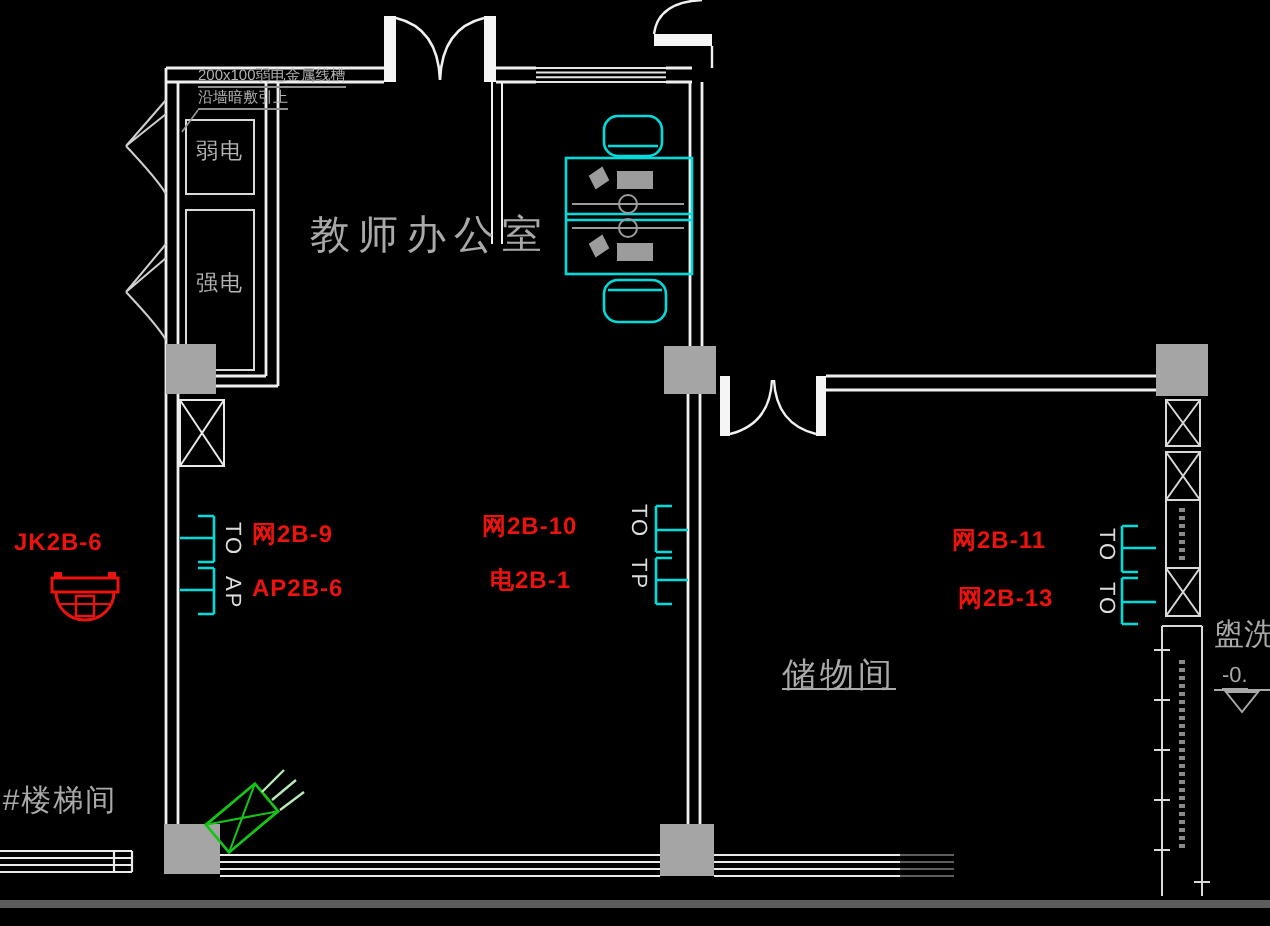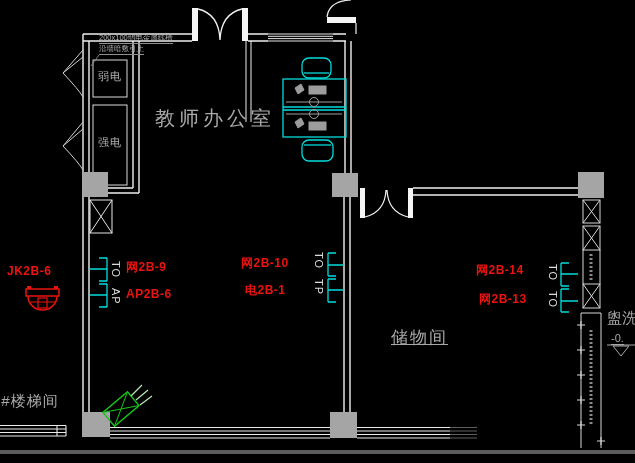--- a/index.html
+++ b/index.html
@@ -191,21 +191,21 @@
   <div class="lbl room room-storage">储物间</div>
   <div class="lbl room room-stair">8#楼梯间</div>
   <div class="lbl room room-wash">盥洗间</div>
   <div class="lbl elev" style="border-bottom:1px solid #a8a8a8;">-0.</div>
 
   <div class="lbl red jk">JK2B-6</div>
   <div class="lbl red n9">网2B-9</div>
   <div class="lbl red a4">AP2B-6</div>
   <div class="lbl red n10">网2B-10</div>
   <div class="lbl red d1">电2B-1</div>
-  <div class="lbl red n11">网2B-14</div>
+  <div class="lbl red n11">网2B-11</div>
   <div class="lbl red n12">网2B-13</div>
 
   <div class="lbl port p1">TO</div>
   <div class="lbl port p2">AP</div>
   <div class="lbl port p3">TO</div>
   <div class="lbl port p4">TP</div>
   <div class="lbl port p5">TO</div>
   <div class="lbl port p6">TO</div>
 
 </div>

